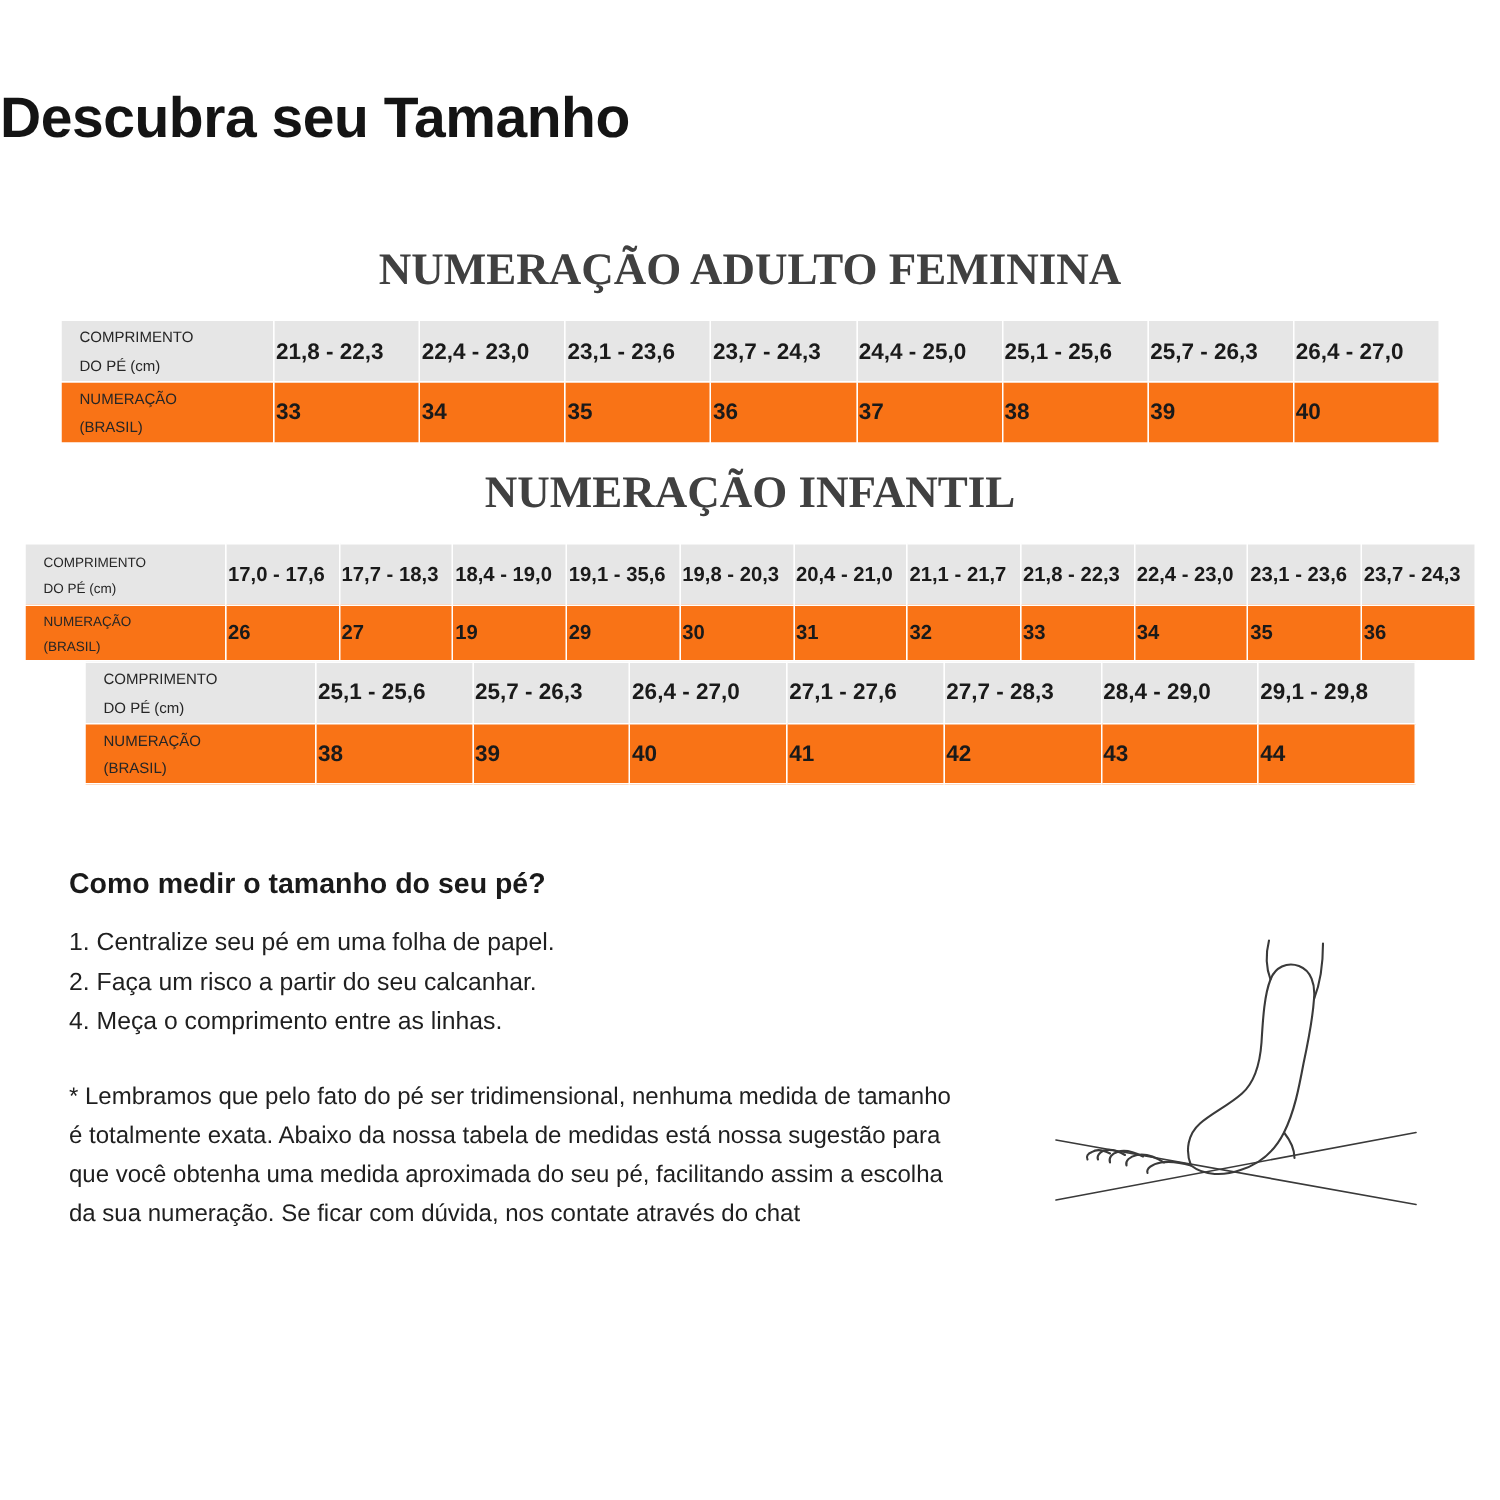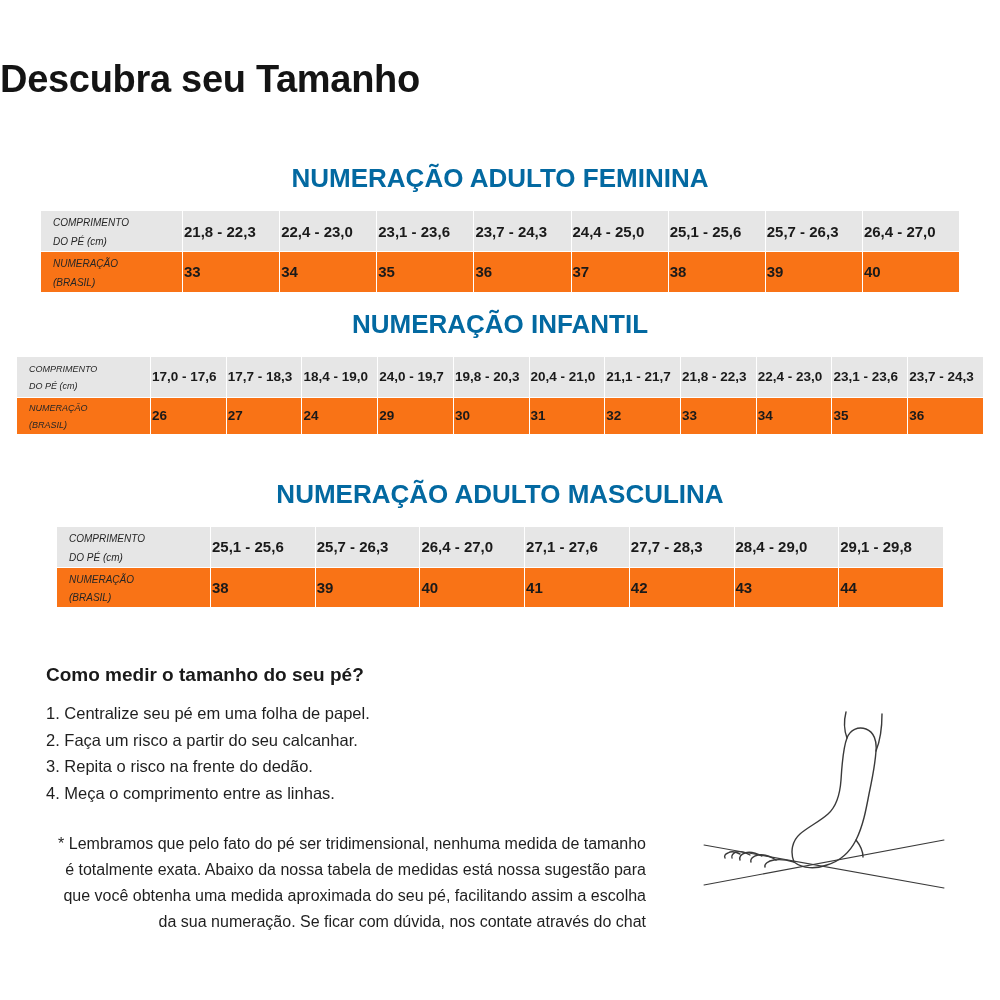--- a/index.html
+++ b/index.html
@@ -25,23 +25,24 @@
   .main-title {
     text-align: left;
     font-size: 38px;
     font-weight: bold;
     letter-spacing: -0.3px;
     margin: 58px 0 0 0;
     color: #141414;
   }
   .section-title {
     text-align: center;
-    font-size: 26px;
-    font-weight: bold;
-    color: #0369a1;
+    font-size: 30px;
+    font-weight: bold;
+    color: #404040;
+    font-family: Liberation Serif, serif;
   }
   .sec-fem { margin: 62px 0 16px 0; }
   .sec-inf { margin: 16px 0 16px 0; }
   .sec-mas { margin: 44px 0 16px 0; }
 
   table {
     border-collapse: collapse;
     table-layout: fixed;
   }
   table td {
@@ -62,21 +63,20 @@
   }
   td.label {
     text-align: left;
     padding-left: 12px;
     font-weight: normal;
     line-height: 1.25;
   }
   .lbl-small {
     font-size: 10px;
     color: #262626;
-    font-style: italic;
   }
 
   
   .tbl-fem {
     width: 920px;
     margin: 0 auto;
     font-size: 15px;
   }
   .tbl-fem td.label { width: 128px; }
 
@@ -116,21 +116,20 @@
     line-height: 1.62;
     color: #1f1f1f;
   }
   ol.steps li { white-space: nowrap; }
   .note {
     margin-top: 24px;
     font-size: 16px;
     line-height: 1.62;
     color: #1f1f1f;
     max-width: 600px;
-    text-align: right;
   }
   .foot-art {
     position: absolute;
     right: 36px;
     top: 46px;
     width: 320px;
     height: 200px;
   }
 </style>
 </head>
@@ -178,50 +177,49 @@
   <table class="tbl-inf">
     <tbody>
       <tr class="row-head">
         <td class="label">
           <span class="lbl-small">COMPRIMENTO</span><br>
           <span class="lbl-small">DO PÉ (cm)</span>
         </td>
         <td>17,0 - 17,6</td>
         <td>17,7 - 18,3</td>
         <td>18,4 - 19,0</td>
-        <td>24,0 - 19,7</td>
+        <td>19,1 - 35,6</td>
         <td>19,8 - 20,3</td>
         <td>20,4 - 21,0</td>
         <td>21,1 - 21,7</td>
         <td>21,8 - 22,3</td>
         <td>22,4 - 23,0</td>
         <td>23,1 - 23,6</td>
         <td>23,7 - 24,3</td>
       </tr>
       <tr class="row-body">
         <td class="label">
           <span class="lbl-small">NUMERAÇÃO</span><br>
           <span class="lbl-small">(BRASIL)</span>
         </td>
         <td>26</td>
         <td>27</td>
-        <td>24</td>
+        <td>19</td>
         <td>29</td>
         <td>30</td>
         <td>31</td>
         <td>32</td>
         <td>33</td>
         <td>34</td>
         <td>35</td>
         <td>36</td>
       </tr>
     </tbody>
   </table>
 
-  <h2 class="section-title sec-mas">NUMERAÇÃO ADULTO MASCULINA</h2>
   <table class="tbl-mas">
     <tbody>
       <tr class="row-head">
         <td class="label">
           <span class="lbl-small">COMPRIMENTO</span><br>
           <span class="lbl-small">DO PÉ (cm)</span>
         </td>
         <td>25,1 - 25,6</td>
         <td>25,7 - 26,3</td>
         <td>26,4 - 27,0</td>
@@ -244,21 +242,20 @@
         <td>44</td>
       </tr>
     </tbody>
   </table>
 
   <div class="bottom">
     <div class="how-title">Como medir o tamanho do seu pé?</div>
     <ol class="steps">
       <li>1. Centralize seu pé em uma folha de papel.</li>
       <li>2. Faça um risco a partir do seu calcanhar.</li>
-      <li>3. Repita o risco na frente do dedão.</li>
       <li>4. Meça o comprimento entre as linhas.</li>
     </ol>
     <p class="note">* Lembramos que pelo fato do pé ser tridimensional, nenhuma medida de tamanho é totalmente exata. Abaixo da nossa tabela de medidas está nossa sugestão para que você obtenha uma medida aproximada do seu pé, facilitando assim a escolha da sua numeração. Se ficar com dúvida, nos contate através do chat</p>
 
     <svg class="foot-art" viewBox="0 0 320 200">
       <g fill="none" stroke="#3a3a3a" stroke-width="1.4" stroke-linecap="round" stroke-linejoin="round">
 
         <path d="M150 152 C146 142 148 131 156 124 C164 117 175 112 184 104 C193 96 196 84 197 70 C198 53 199 38 203 28 C206 20 214 16 222 19 C230 22 233 31 232 41 C231 56 228 70 225 84 C222 100 219 116 212 130 C206 142 196 151 183 155 C172 159 159 159 150 152 Z"></path>
 
         <path d="M150 152 C143 150 136 149 130 150 C124 151 120 154 121 157"></path>

